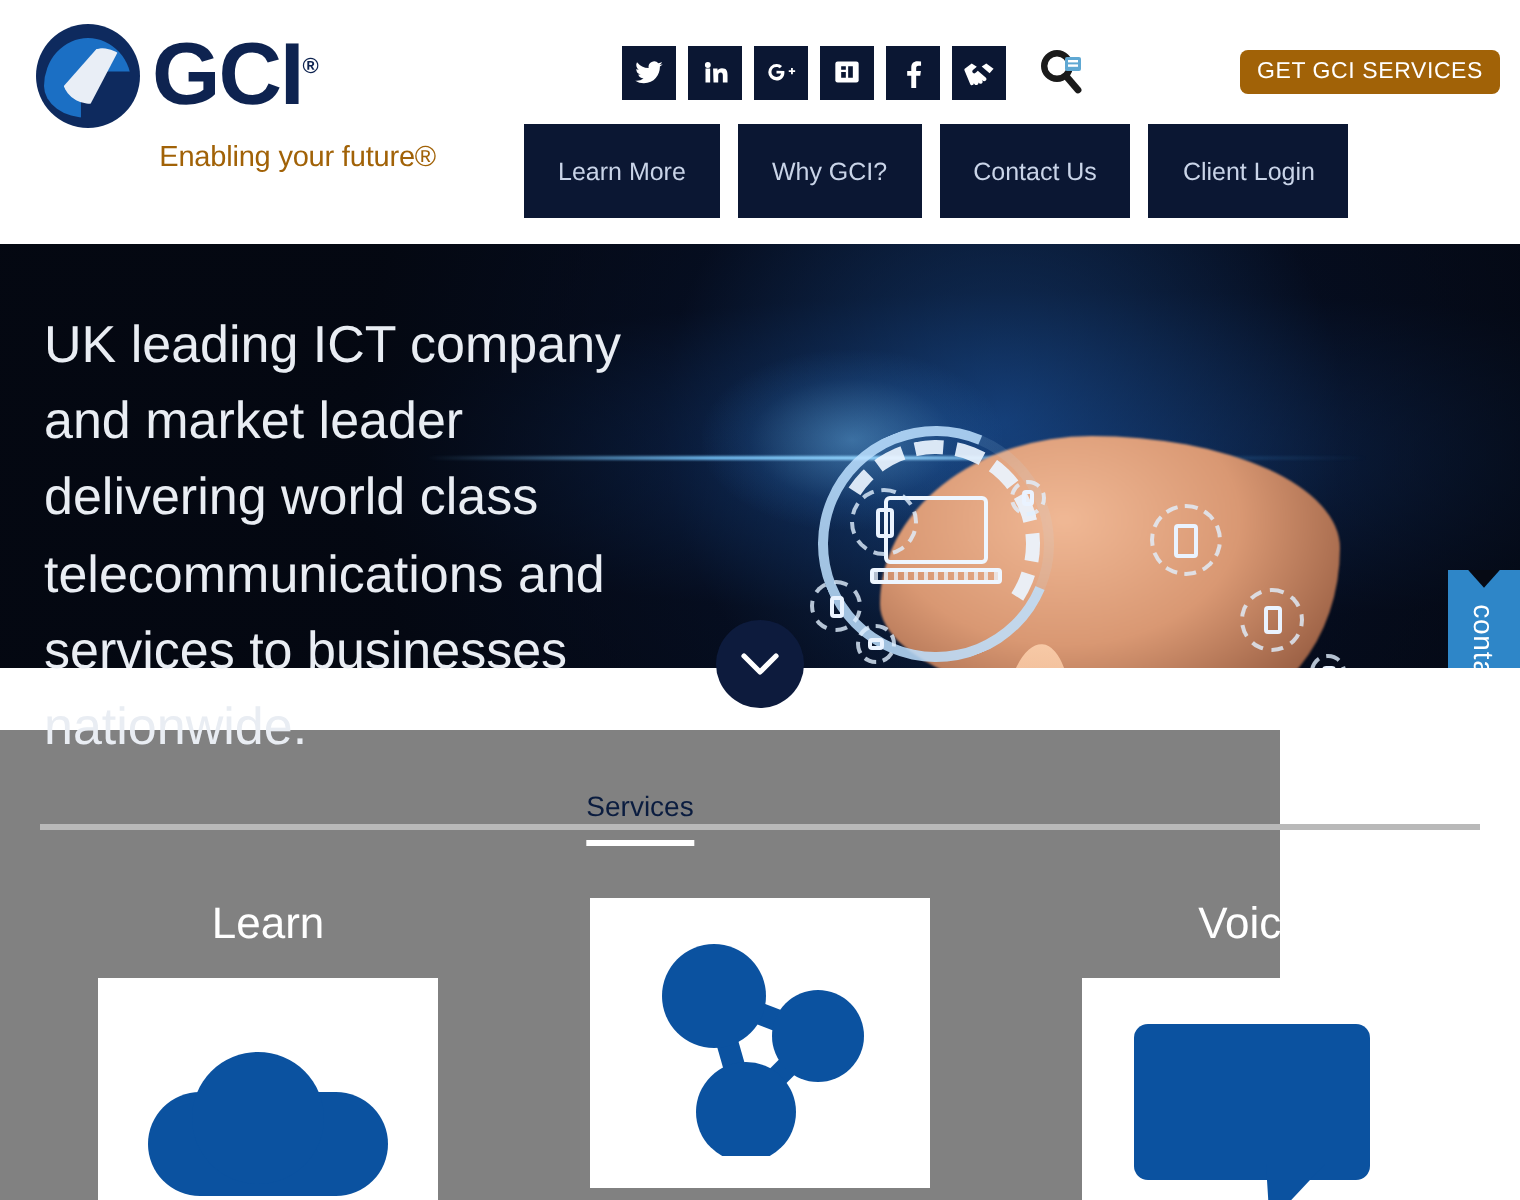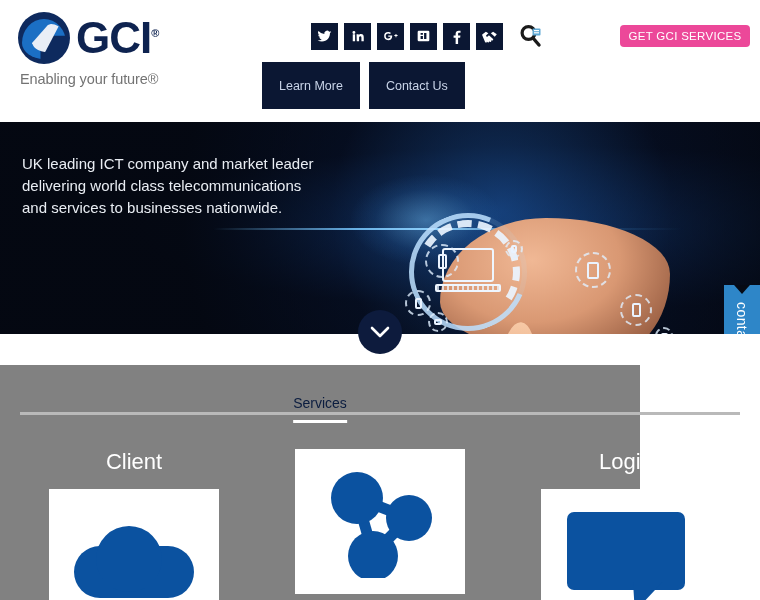--- a/index.html
+++ b/index.html
@@ -13,21 +13,21 @@
 
   
   .header {
     position: absolute; top: 0; left: 0;
     width: 760px; height: 122px;
     background: #ffffff;
   }
 
   .logo-block {
     position: absolute; left: 18px; top: 12px;
-    width: 200px; height: 85px;
+    width: 200px; height: 85px; text-align: right;
   }
   .logo-row { display: flex; align-items: center; gap: 6px; }
   .logo-mark {
     width: 52px; height: 52px; border-radius: 50%;
     background: #0e2a5e;
     position: relative; overflow: hidden;
     flex: 0 0 auto;
   }
   .logo-mark::before {
     content: ""; position: absolute;
@@ -46,21 +46,21 @@
   }
   .logo-text {
     font-size: 44px; font-weight: bold; color: #0e2350;
     letter-spacing: -1px; line-height: 1; position: relative;
   }
   .logo-reg {
     font-size: 11px; vertical-align: super; font-weight: bold;
   }
   .logo-tagline {
     margin-top: 7px; margin-left: 2px;
-    font-size: 14.5px; color: #737373; font-weight: 500;
+    font-size: 14.5px; color: #a16207; font-weight: 500;
     letter-spacing: -0.1px;
   }
 
   
   .social-row {
     position: absolute; left: 311px; top: 22px;
     display: flex; align-items: center; gap: 6px;
   }
   .social-btn {
     width: 27px; height: 27px;
@@ -72,21 +72,21 @@
   .social-btn svg { display: block; }
   .search-icon-wrap {
     margin-left: 8px; width: 28px; height: 28px;
     display: flex; align-items: center; justify-content: center;
     cursor: pointer; position: relative;
   }
 
   .get-services-btn {
     position: absolute; right: 10px; top: 25px;
     width: 130px; height: 22px;
-    background: #ec4899;
+    background: #a16207;
     border-radius: 4px;
     color: #ffffff; font-size: 11.5px;
     display: flex; align-items: center; justify-content: center;
     letter-spacing: 0.3px;
     cursor: pointer;
   }
 
   
   .nav-row {
     position: absolute; left: 262px; top: 62px;
@@ -332,21 +332,23 @@
         <rect x="16" y="7" width="5" height="1.2" fill="#fff"></rect>
         <rect x="16" y="9.2" width="5" height="1.2" fill="#fff"></rect>
       </svg>
     </div>
   </div>
 
   <div class="get-services-btn">GET GCI SERVICES</div>
 
   <div class="nav-row">
     <div class="nav-btn">Learn More</div>
+    <div class="nav-btn">Why GCI?</div>
     <div class="nav-btn">Contact Us</div>
+    <div class="nav-btn">Client Login</div>
   </div>
 </div>
 
 <div class="hero">
   <div class="hero-bg"></div>
   <div class="hero-glow"></div>
   <div class="hero-beam"></div>
 
   <div class="hand"></div>
   <div class="finger"></div>
@@ -383,55 +385,55 @@
   </div>
   <div class="dev" style="left:505px;top:118px;width:18px;height:18px;">
     <i style="width:6px;height:8px;"></i>
   </div>
 
   <div class="contact-tab">
     <span>contact us</span>
   </div>
 </div>
 
-<div style="position:absolute;left:22px;top:153px;width:300px;color:#e9edf3;font-size:15px;line-height:1.47;z-index:5;">UK leading ICT company and market leader delivering world class telecommunications and services to businesses nationwide.</div>
+<div style="position:absolute;left:22px;top:153px;width:300px;color:#e9edf3;font-size:26px;line-height:1.47;z-index:5;">UK leading ICT company and market leader delivering world class telecommunications and services to businesses nationwide.</div>
 
 <div class="scroll-circle">
   <svg width="22" height="14" viewBox="0 0 22 14">
     <polyline points="3,3 11,11 19,3" fill="none" stroke="#ffffff" stroke-width="2.6" stroke-linecap="round" stroke-linejoin="round"></polyline>
   </svg>
 </div>
 
 <div class="services">
   <div class="services-tabrow"></div>
   <div class="services-tab">Services</div>
 
   <div class="cards">
 
     <div class="card-col">
-      <div class="card-title">Client</div>
+      <div class="card-title">Learn</div>
       <div class="card-box">
         <div class="icon-cloud"></div>
       </div>
     </div>
 
     <div class="card-col">
       <div class="card-box">
         <svg class="icon-net" viewBox="0 0 110 112">
           <line x1="32" y1="32" x2="84" y2="52" stroke="#0b52a0" stroke-width="11"></line>
           <line x1="32" y1="32" x2="48" y2="88" stroke="#0b52a0" stroke-width="11"></line>
           <line x1="84" y1="52" x2="48" y2="88" stroke="#0b52a0" stroke-width="11"></line>
           <circle cx="32" cy="32" r="26" fill="#0b52a0"></circle>
           <circle cx="84" cy="52" r="23" fill="#0b52a0"></circle>
           <circle cx="48" cy="90" r="25" fill="#0b52a0"></circle>
         </svg>
       </div>
     </div>
 
     <div class="card-col">
-      <div class="card-title">Login</div>
+      <div class="card-title">Voice</div>
       <div class="card-box">
         <div class="icon-voice"></div>
       </div>
     </div>
 
   </div>
 </div>
 
 </body></html>

